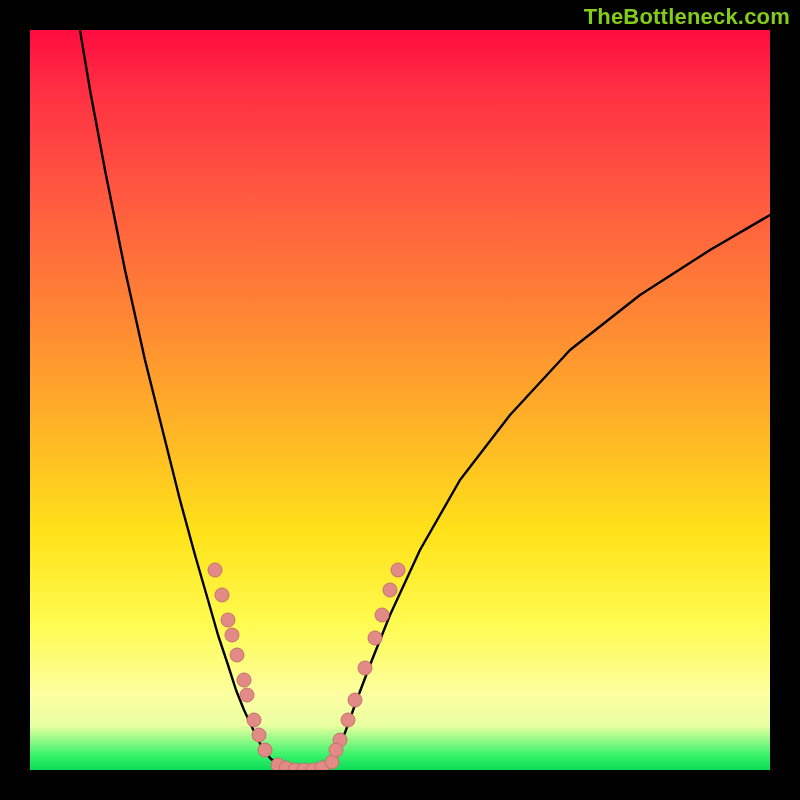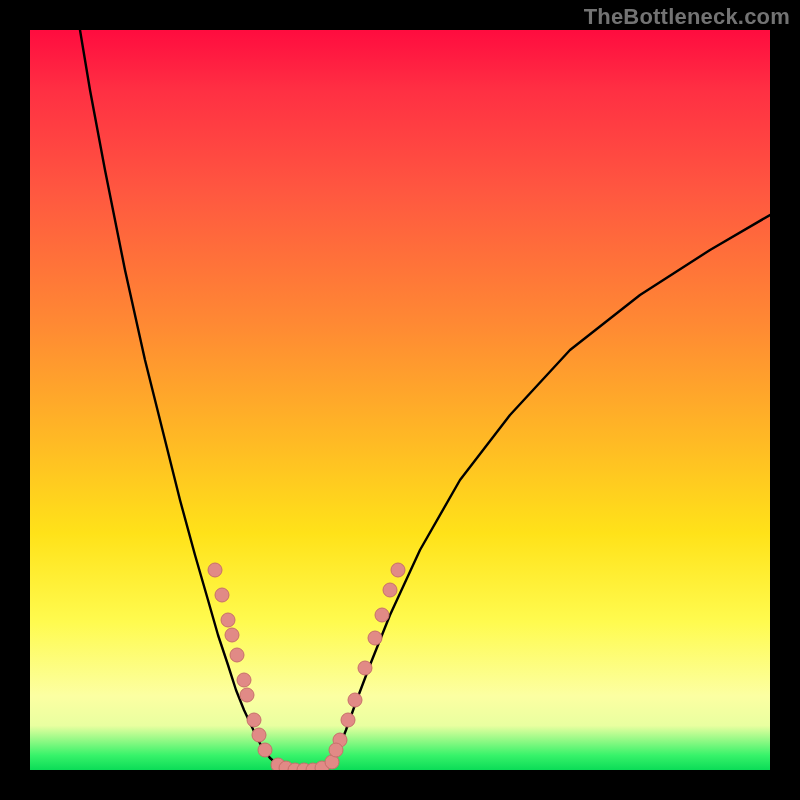--- a/index.html
+++ b/index.html
@@ -38,21 +38,21 @@
       #38f36a 98%,
       #0bdc57 100%
     );
   }
   .watermark {
     position: absolute;
     top: 4px;
     right: 10px;
     font-size: 22px;
     font-weight: 600;
-    color: #737373;
+    color: #84cc16;
     letter-spacing: 0.2px;
     user-select: none;
   }
   svg.curve {
     position: absolute;
     left: 0;
     top: 0;
     width: 100%;
     height: 100%;
   }

